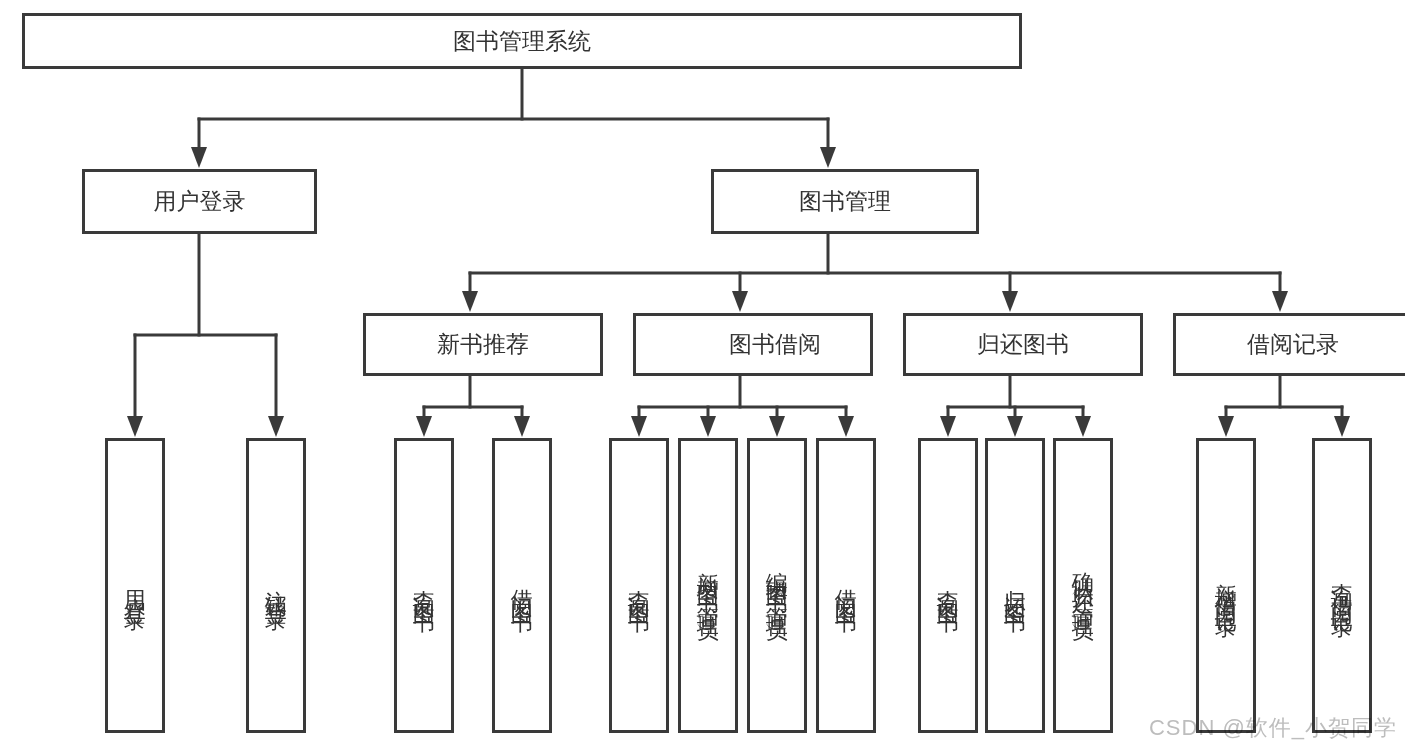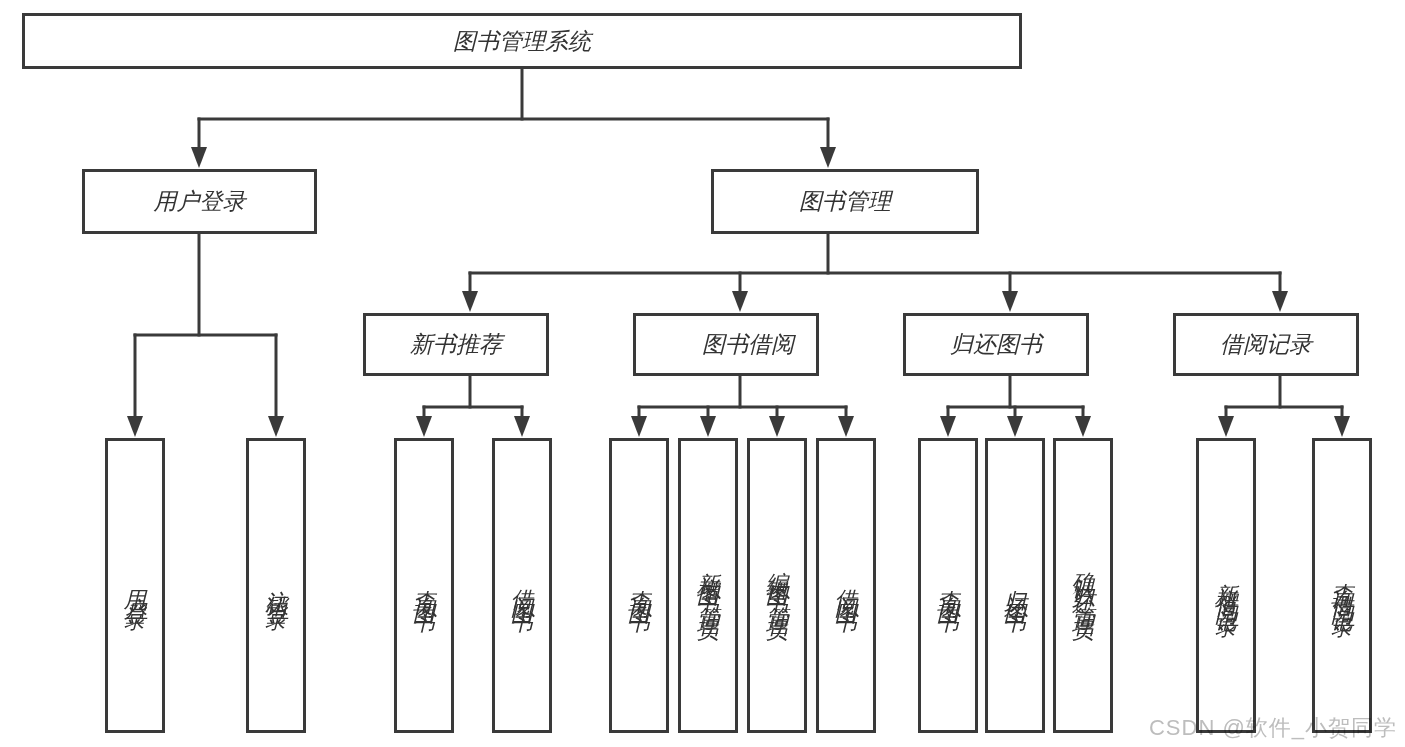--- a/index.html
+++ b/index.html
@@ -12,25 +12,25 @@
   html,body{margin:0;padding:0;}
   body{background:var(--background);font-family:"Liberation Sans","DejaVu Sans",sans-serif;}
   .canvas{
     position:relative;width:1405px;height:747px;background:var(--background);overflow:hidden;
   }
   .connectors{position:absolute;left:0;top:0;color:var(--line);}
   .node{
     position:absolute;box-sizing:border-box;background:var(--box-fill);
     border:3px solid var(--line);color:var(--text);
     display:flex;align-items:center;justify-content:center;
-    text-align:right;line-height:1.25;font-style:italic;
+    text-align:right;line-height:1.25;
   }
   .box-root{left:22px;top:13px;width:1000px;height:56px;font-size:23px;}
   .box-l1{top:169px;height:65px;font-size:23px;}
-  .box-l2{top:313px;width:186px;height:63px;font-size:23px;}
+  .box-l2{top:313px;width:240px;height:63px;font-size:23px;}
   .leaf{
     top:438px;width:60px;height:295px;font-size:22px;
     writing-mode:vertical-rl;text-orientation:mixed;letter-spacing:7px;
   }
   .watermark{
     position:absolute;right:8px;bottom:4px;font-size:22px;letter-spacing:1px;
     color:var(--watermark);mix-blend-mode:multiply;z-index:10;white-space:nowrap;
   }
 </style>
 </head>

